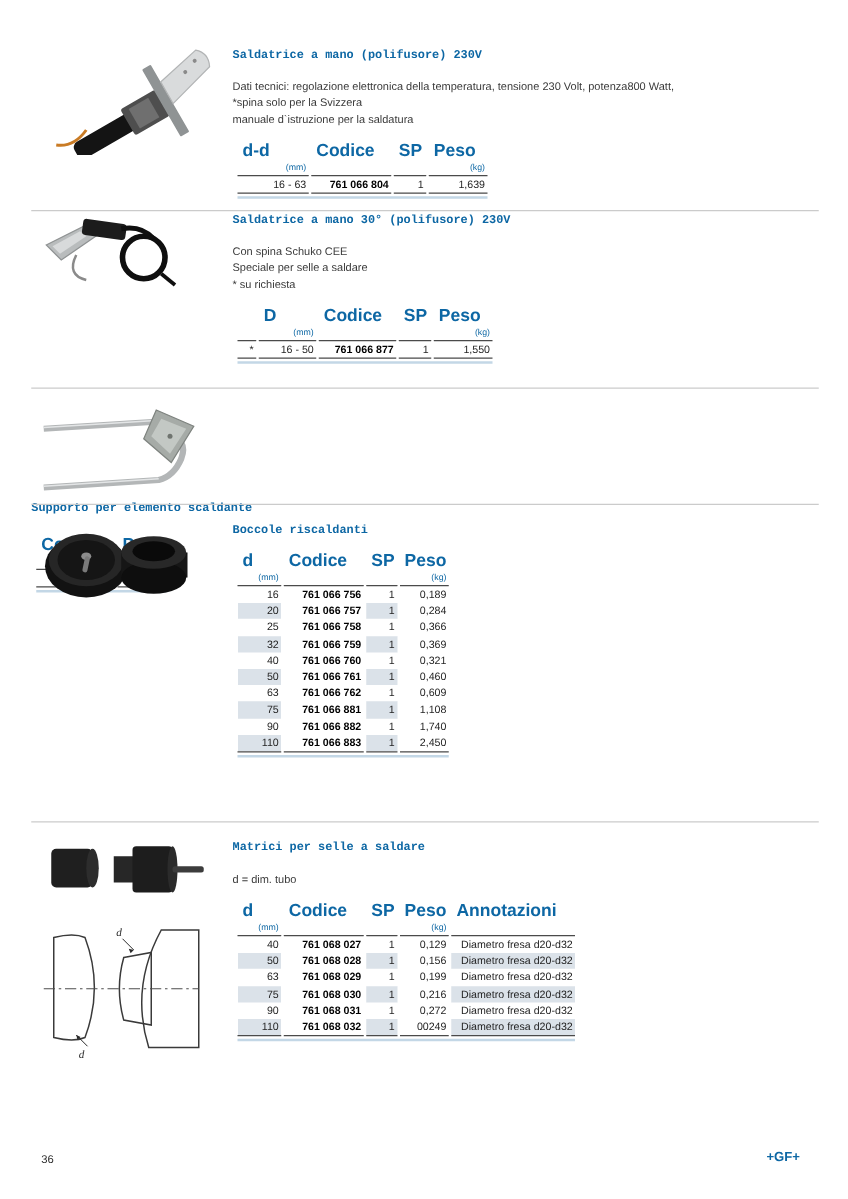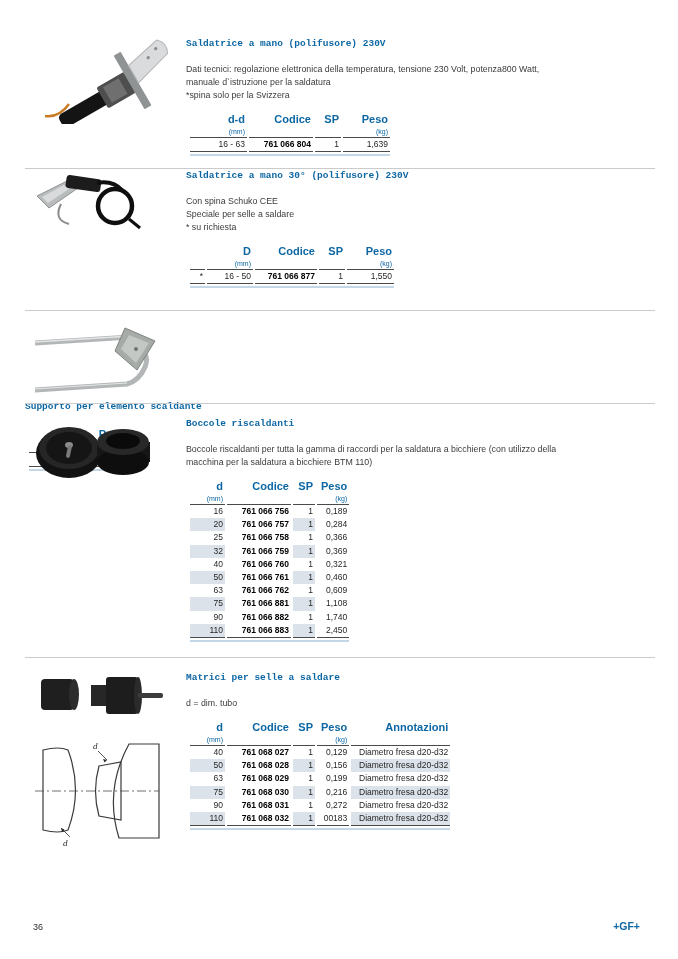--- a/index.html
+++ b/index.html
@@ -11,21 +11,21 @@
   .section{position:absolute;left:25px;right:23px;display:flex;}
   .img-col{width:161px;flex:none;padding-left:8px;box-sizing:border-box;}
   .product-img{line-height:0;}
   .content-col{flex:1;min-width:0;}
   .title{color:#0d67a4;font-weight:bold;font-size:9.5px;line-height:12px;padding-top:2px;font-family:Liberation Mono, monospace;}
   .desc{margin-top:13px;font-size:8.8px;color:#3b3b3b;}
   .desc-line{line-height:13px;max-width:470px;}
   .tbl-wrap{display:inline-block;margin-top:10px;margin-left:4px;vertical-align:top;}
   .tbl-wrap.no-desc{margin-top:14px;}
   table{border-collapse:collapse;table-layout:fixed;}
-  th{color:#0d67a4;font-weight:bold;font-size:11px;text-align:right;
+  th{color:#0d67a4;font-weight:bold;font-size:14px;text-align:left;
      padding:0 2px 0 4px;height:13px;vertical-align:bottom;overflow:hidden;}
   tr.units td{color:#0d67a4;font-size:7px;text-align:right;padding:0 2px 2px 4px;
      border-bottom:1px solid #4a4a4a;height:10px;vertical-align:bottom;}
   tbody td{font-size:8.5px;color:#1f1f1f;text-align:right;padding:0 2px 0 4px;
      height:13.2px;line-height:13.2px;white-space:nowrap;overflow:hidden;}
   tbody td+td, tr.units td+td, th+th{border-left:2px solid #ffffff;}
   tbody tr:last-child td{border-bottom:1px solid #4a4a4a;}
   tbody tr:nth-child(even) td:nth-child(odd){background:#dbe2e9;}
   td.codice{font-weight:bold;color:#000;}
   .blue-rule{height:1.5px;background:#c3d7e6;margin-top:2px;}
@@ -47,22 +47,22 @@
     <rect x="68" y="48" width="18" height="18" fill="#6f6f6f"></rect>
     <rect x="93" y="26" width="8" height="62" rx="1" fill="#8f9394"></rect>
     <path d="M101 42 L138 34 Q146 41 141 51 L101 62 Z" fill="#d9dbdc" stroke="#b2b4b5" stroke-width="1"></path>
     <circle cx="122" cy="45" r="1.6" fill="#8a8a8a"></circle>
     <circle cx="133" cy="41" r="1.6" fill="#8a8a8a"></circle>
   </g>
 </svg></div>
       </div>
       <div class="content-col"><div class="title">Saldatrice a mano (polifusore) 230V</div><div class="desc">
           <div class="desc-line">Dati tecnici: regolazione elettronica della temperatura, tensione 230 Volt, potenza800 Watt,</div>
+          <div class="desc-line">*spina solo per la Svizzera</div>
           <div class="desc-line">manuale d`istruzione per la saldatura</div>
-          <div class="desc-line">*spina solo per la Svizzera</div>
         </div><div class="tbl-wrap"><table class="product-table">
             <colgroup>
               <col style="width: 58px;">
               <col style="width: 66px;">
               <col style="width: 28px;">
               <col style="width: 48px;">
             </colgroup>
             <thead>
               <tr>
                 <th>d-d</th>
@@ -180,24 +180,21 @@
   <ellipse cx="36" cy="32" rx="30" ry="21" fill="#262626"></ellipse>
   <ellipse cx="36" cy="32" rx="23" ry="16" fill="#151515"></ellipse>
   <ellipse cx="36" cy="29" rx="4" ry="3" fill="#8c8c8c"></ellipse>
   <rect x="34" y="29" width="4" height="13" rx="2" fill="#7a7a7a" transform="rotate(12 36 35)"></rect>
   <rect x="64" y="26" width="53" height="20" fill="#161616"></rect>
   <ellipse cx="90" cy="46" rx="26" ry="13" fill="#0e0e0e"></ellipse>
   <ellipse cx="90" cy="26" rx="26" ry="13" fill="#282828"></ellipse>
   <ellipse cx="90" cy="25" rx="17" ry="8" fill="#0a0a0a"></ellipse>
 </svg></div>
       </div>
-      <div class="content-col"><div class="title">Boccole riscaldanti</div><div class="desc">
-          <div class="desc-line">Boccole riscaldanti per tutta la gamma di raccordi per la saldatura a bicchiere (con utilizzo della</div>
-          <div class="desc-line">macchina per la saldatura a bicchiere BTM 110)</div>
-        </div><div class="tbl-wrap"><table class="product-table">
+      <div class="content-col"><div class="title">Boccole riscaldanti</div><div class="tbl-wrap"><table class="product-table">
             <colgroup>
               <col style="width: 36px;">
               <col style="width: 66px;">
               <col style="width: 24px;">
               <col style="width: 30px;">
             </colgroup>
             <thead>
               <tr>
                 <th>d</th>
                 <th>Codice</th>
@@ -361,21 +358,21 @@
                 <td>90</td>
                 <td class="codice">761 068 031</td>
                 <td>1</td>
                 <td>0,272</td>
                 <td>Diametro fresa d20-d32</td>
               </tr>
               <tr>
                 <td>110</td>
                 <td class="codice">761 068 032</td>
                 <td>1</td>
-                <td>00183</td>
+                <td>00249</td>
                 <td>Diametro fresa d20-d32</td>
               </tr>
             </tbody>
           </table><div class="blue-rule"></div></div></div>
     </div>
   </div>
 <div id="dividers">
     <div class="divider" style="top: 168px;"></div>
     <div class="divider" style="top: 310px;"></div>
     <div class="divider" style="top: 403px;"></div>

